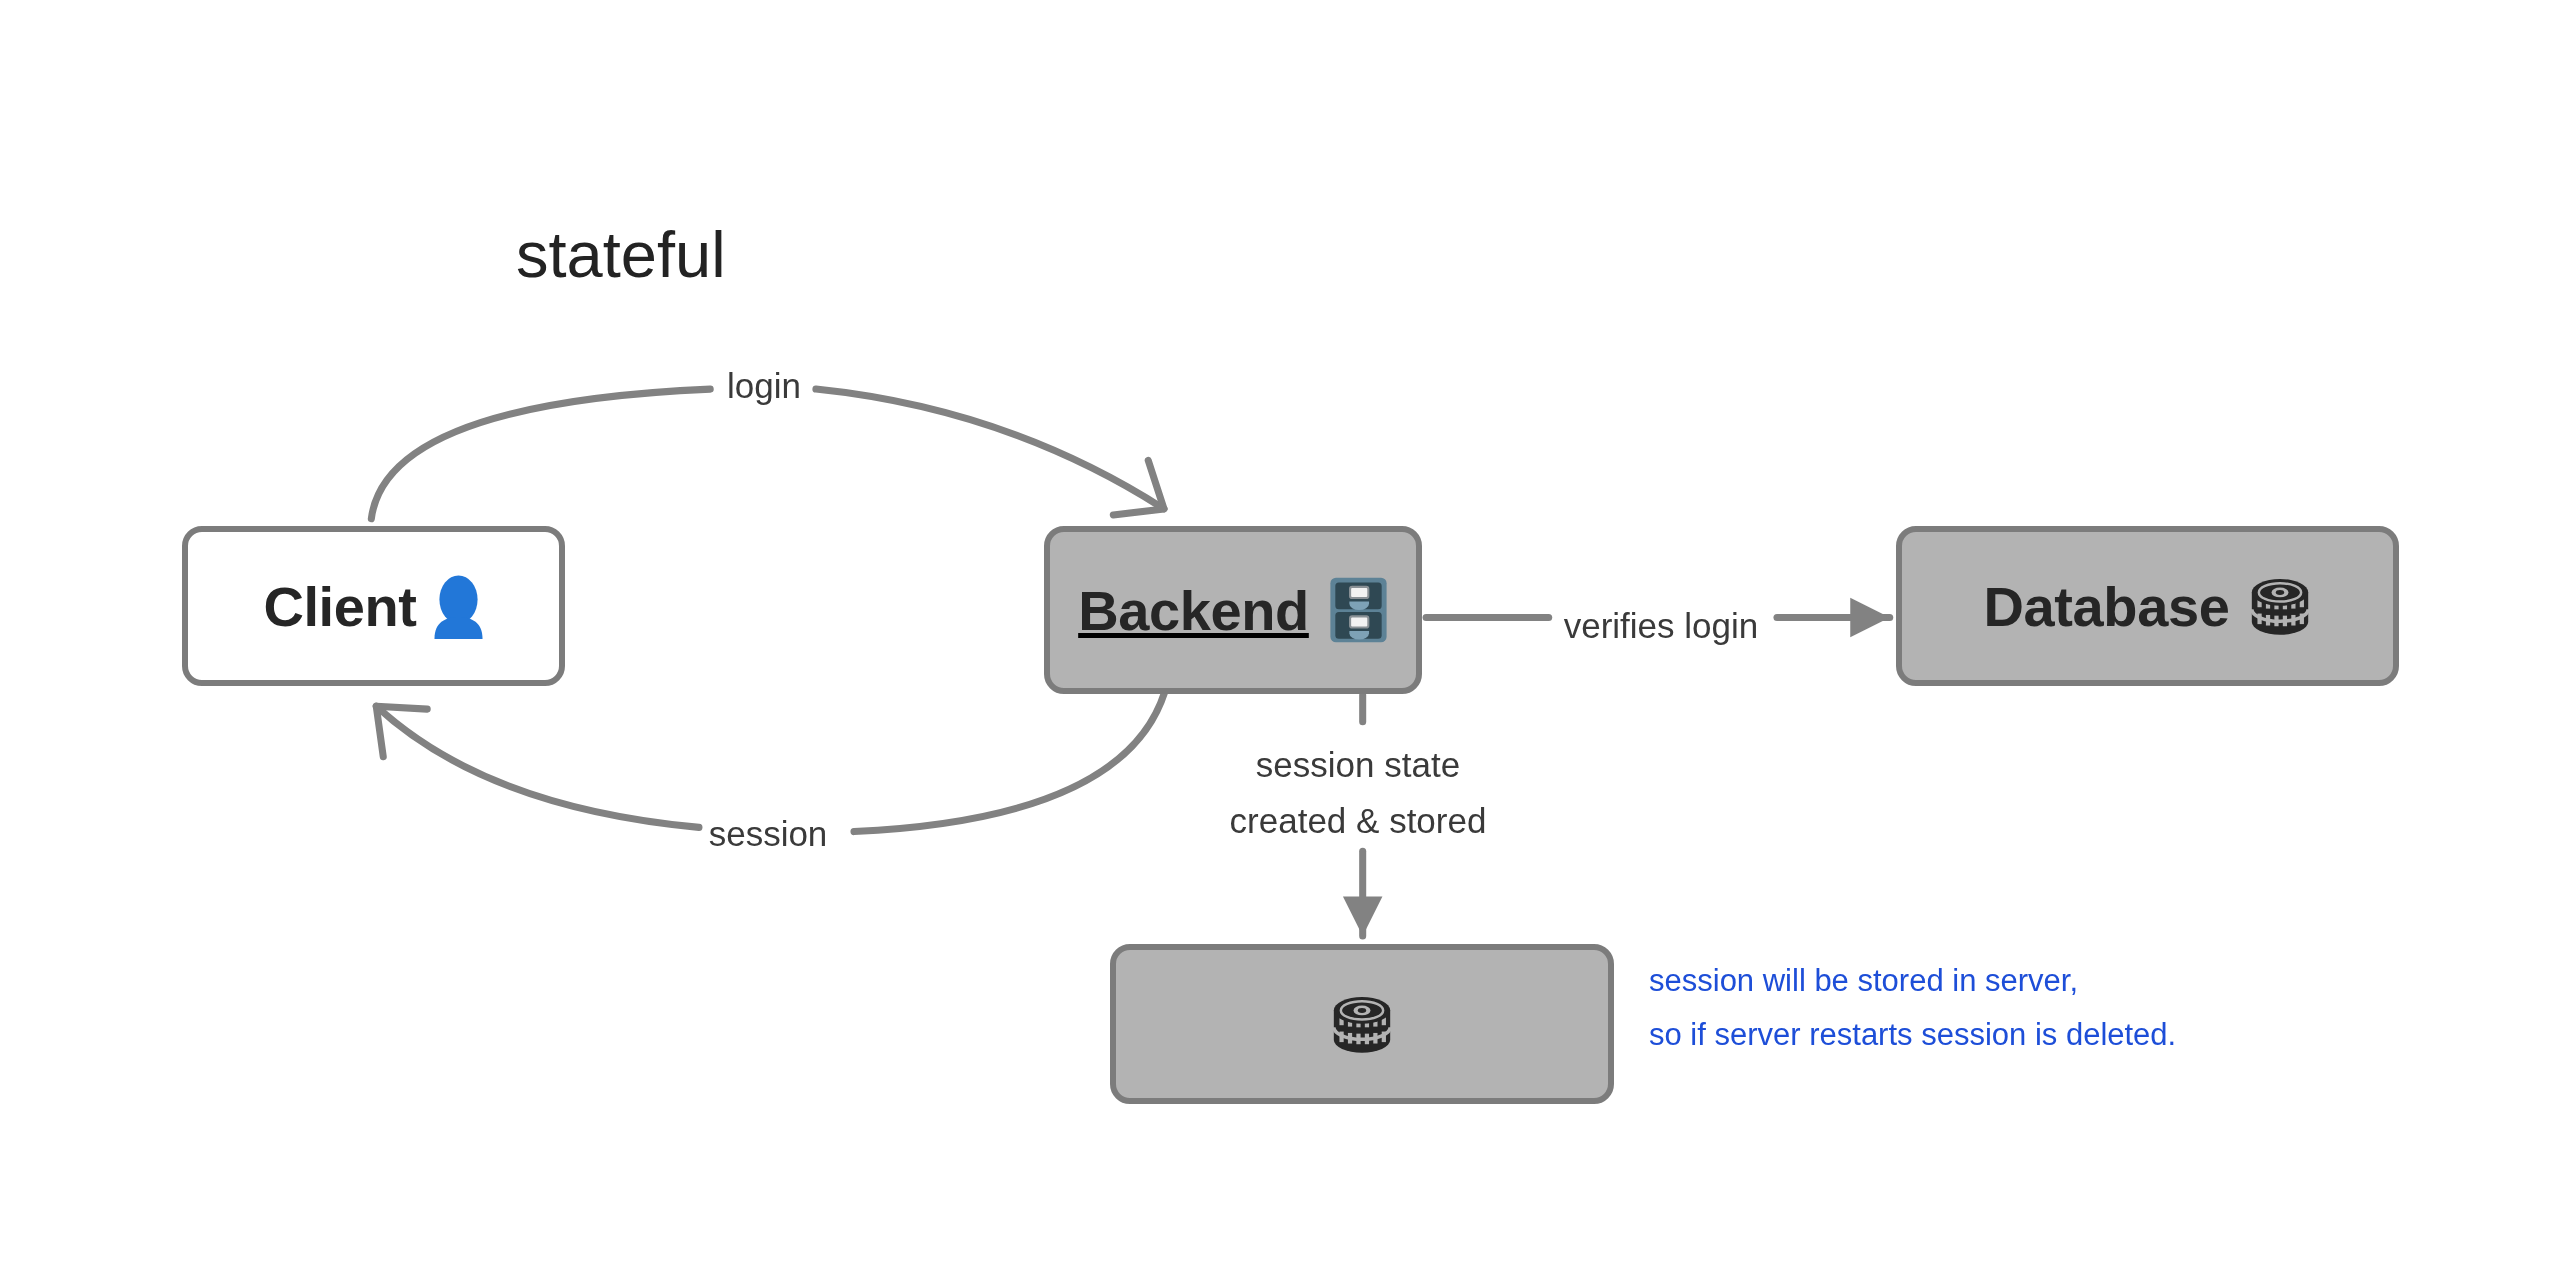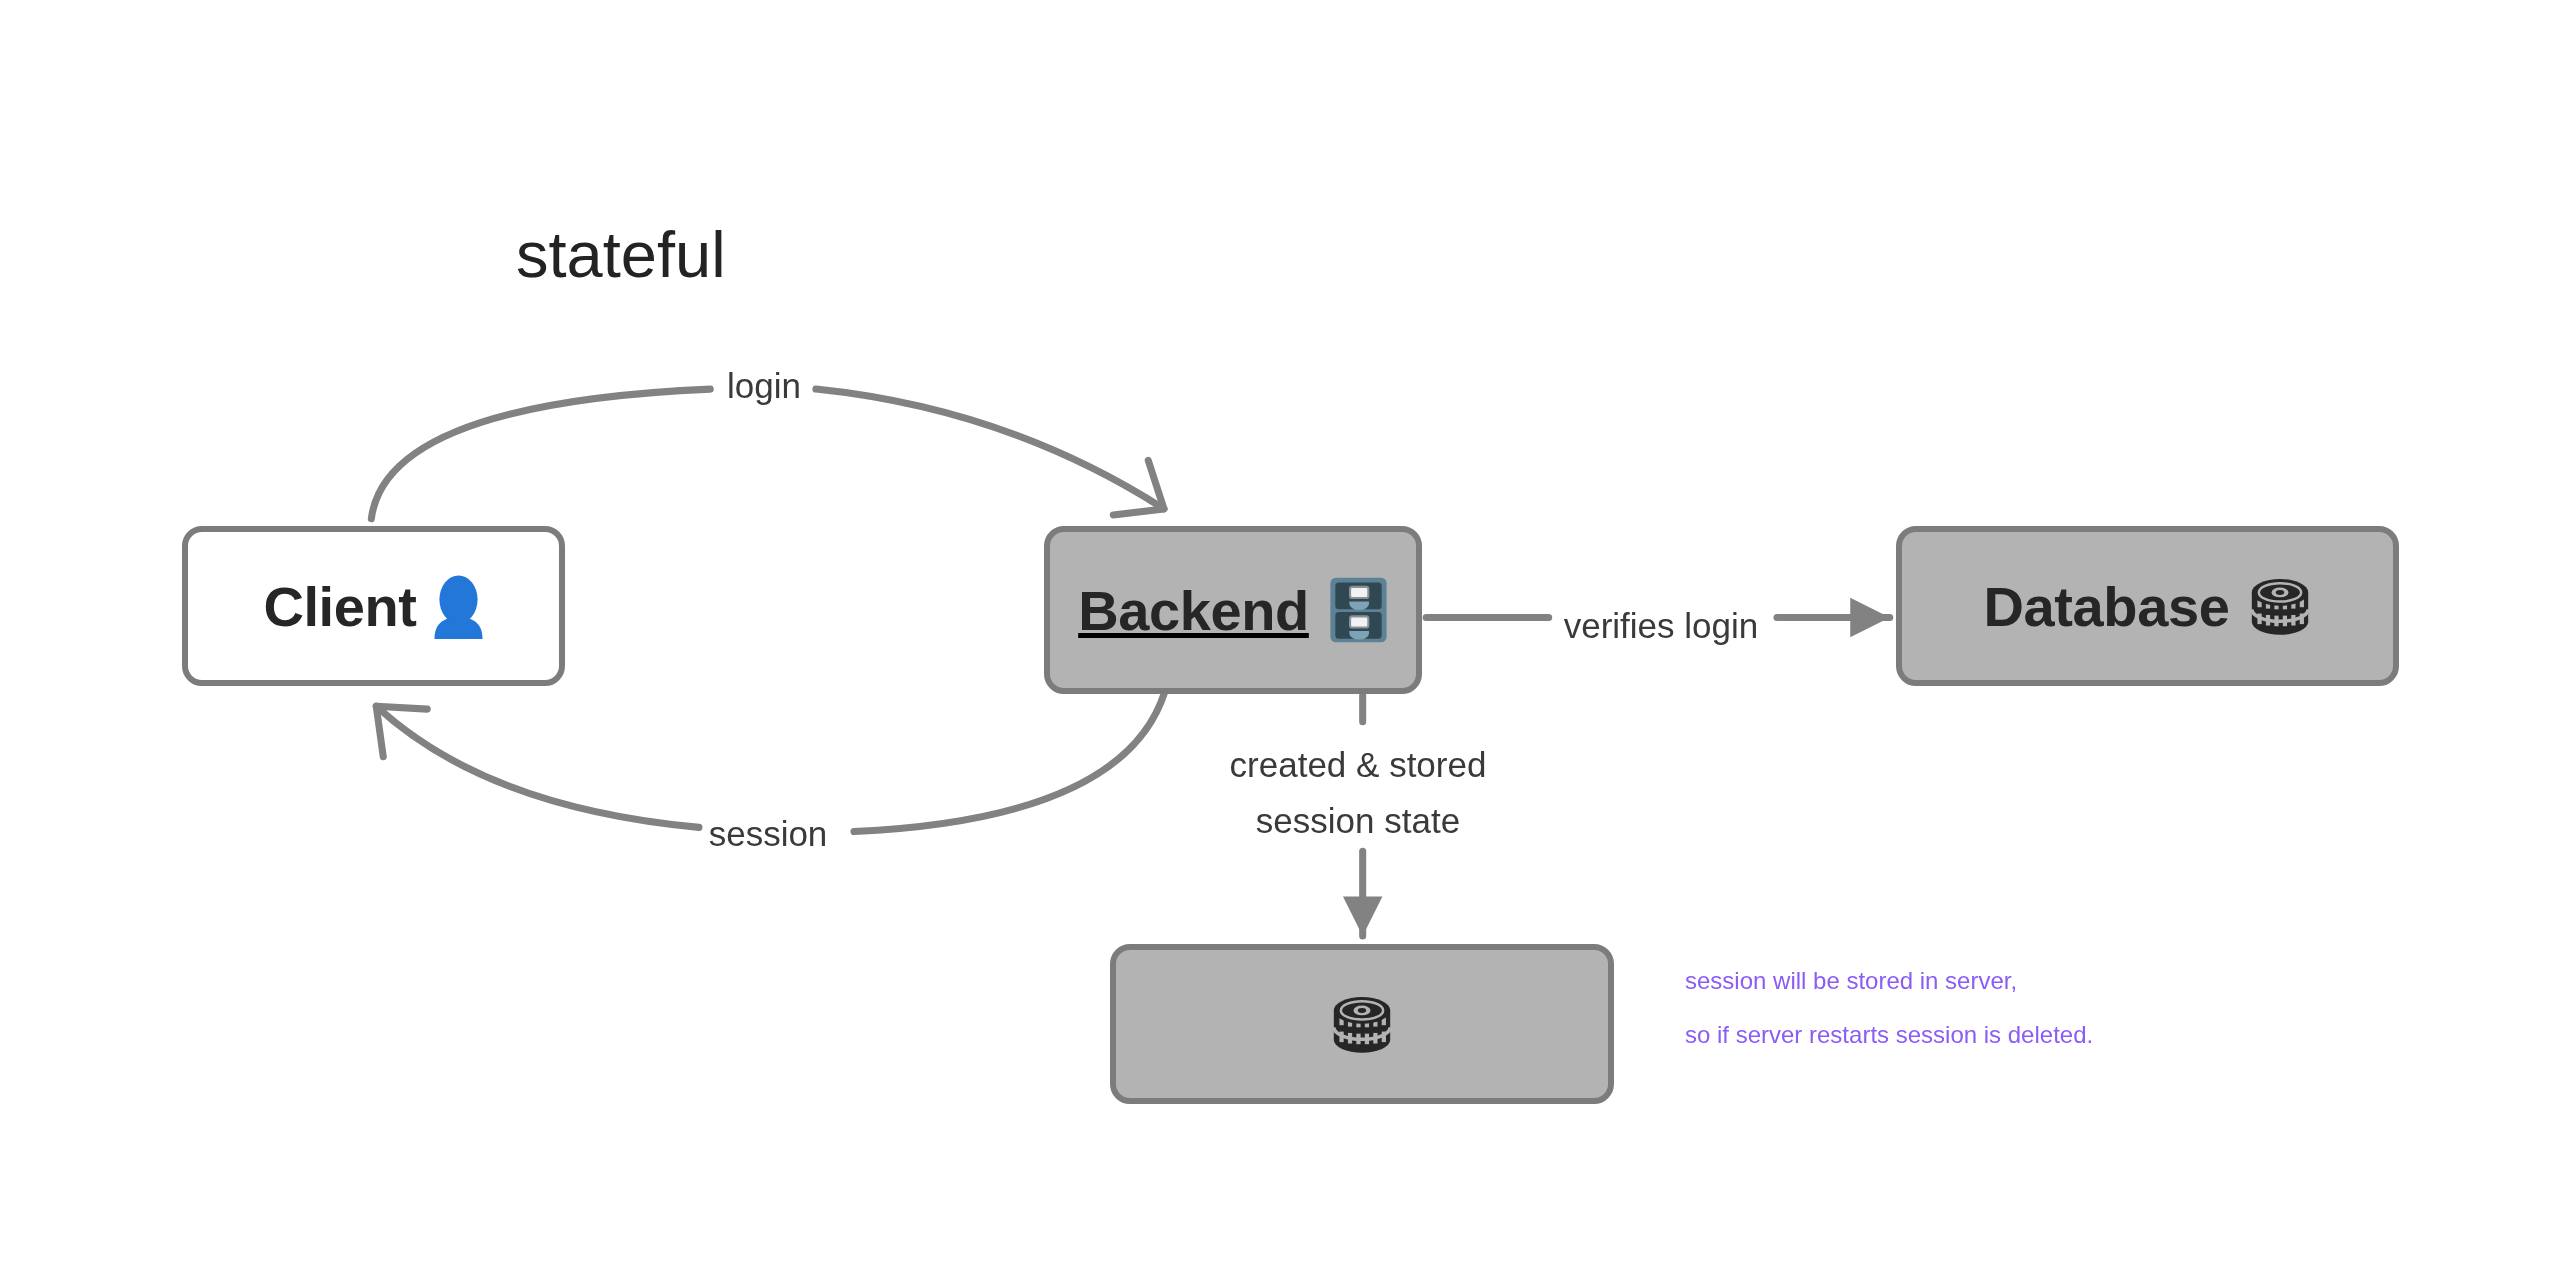--- a/index.html
+++ b/index.html
@@ -32,21 +32,21 @@
   .edge-label{
     position:absolute;transform:translate(-50%,-50%);
     font-size:35px;font-weight:400;color:#3a3a3a;white-space:nowrap;
   }
   #label-login{left:764px;top:386px;}
   #label-session{left:768px;top:834px;}
   #label-verifies-login{left:1661px;top:626px;}
   #label-session-state{left:1358px;top:793px;text-align:center;line-height:56px;}
   .note{
     position:absolute;left:1649px;top:954px;
-    font-size:24px;color:#8b5cf6;line-height:54px;white-space:nowrap;margin-left:36px;
+    font-size:31px;color:#1d4ed8;line-height:54px;white-space:nowrap;
   }
 </style>
 </head>
 <body>
 
 <div class="title">stateful</div>
 
 <svg class="edges-layer" width="2576" height="1263" viewBox="0 0 3656 1792" xmlns="http://www.w3.org/2000/svg">
   <defs>
     <marker id="mTri" markerUnits="userSpaceOnUse" markerWidth="80" markerHeight="70" refX="62" refY="35" orient="auto">
@@ -142,21 +142,21 @@
   </svg>
 </div>
 
 <div class="edge-label" id="label-login">login</div>
 
 <div class="edge-label" id="label-session">session</div>
 
 <div class="edge-label" id="label-verifies-login">verifies login</div>
 
 <div class="edge-label" id="label-session-state">
+  <div>session state</div>
   <div>created &amp; stored</div>
-  <div>session state</div>
 </div>
 
 <div class="note">
   <div>session will be stored in server,</div>
   <div>so if server restarts session is deleted.</div>
 </div>
 
 
 </body></html>

